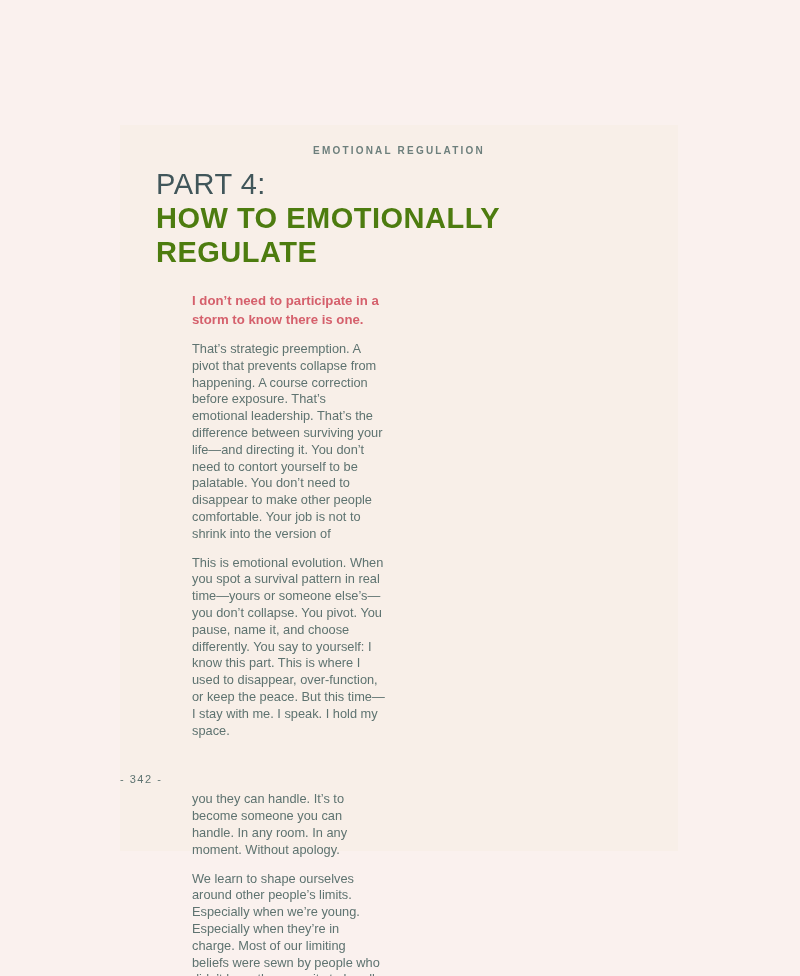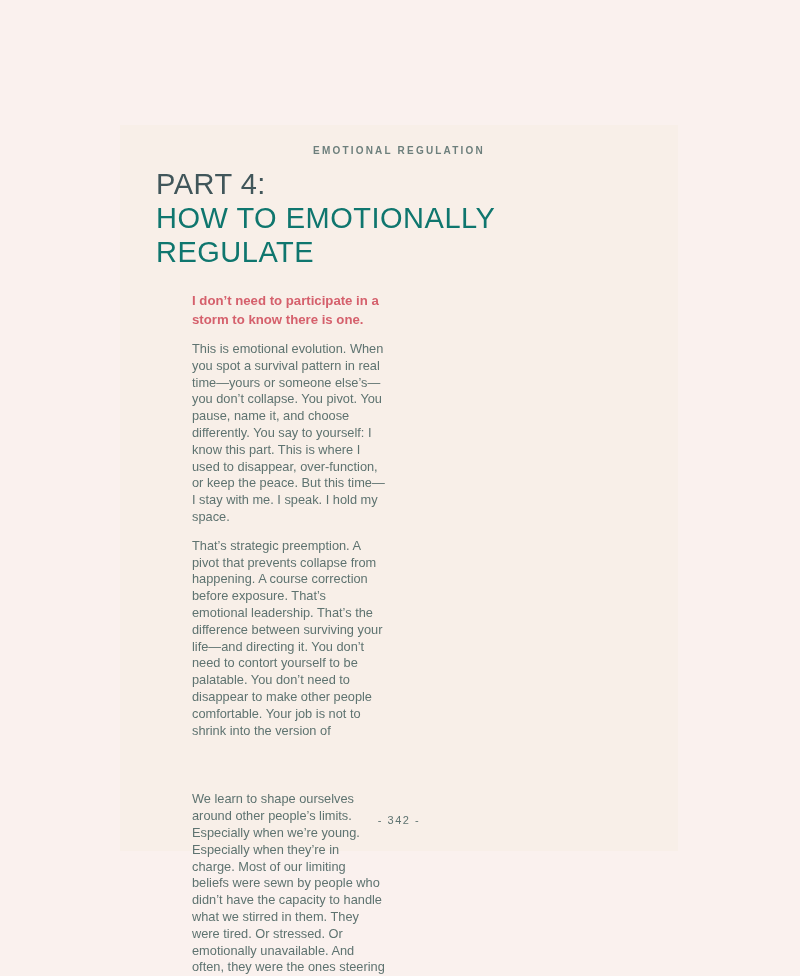--- a/index.html
+++ b/index.html
@@ -34,21 +34,22 @@
     text-align: left;
     font-size: 29px;
     font-weight: 300;
     line-height: 34px;
     letter-spacing: 0.5px;
     color: #41565a;
   }
   .title-line { display: block; }
   .title-highlight {
     display: block;
-    color: #0f766e;
+    color: #4d7c0f;
+    font-weight: bold;
   }
   .columns {
     width: 414px;
     margin: 23px auto 0;
     display: flex;
     gap: 40px;
     flex-direction: column;
   }
   .col {
     width: 193px;
@@ -62,22 +63,22 @@
     color: #d5606c;
     font-weight: 700;
     font-size: 13.2px;
     line-height: 18.5px;
     margin: 0 0 13px 0;
   }
   .footer {
     position: absolute;
     left: 0;
     right: 0;
-    top: 689px;
-    text-align: center;
+    top: 648px;
+    text-align: left;
     font-size: 11px;
     letter-spacing: 1.5px;
     color: #5e7370;
   }
 </style>
 </head>
 <body>
 
 <div class="page">
 
@@ -85,25 +86,26 @@
 
   <h1 class="title">
     <span class="title-line">PART 4:</span>
     <span class="title-highlight">HOW TO EMOTIONALLY REGULATE</span>
   </h1>
 
   <div class="columns">
 
     <div class="col">
       <p class="lead">I don’t need to participate in a storm to know there is one.</p>
+      <p>That’s strategic preemption. A pivot that prevents collapse from happening. A course correction before exposure. That’s emotional leadership. That’s the difference between surviving your life—and directing it. You don’t need to contort yourself to be palatable. You don’t need to disappear to make other people comfortable. Your job is not to shrink into the version of</p>
       <p>This is emotional evolution. When you spot a survival pattern in real time—yours or someone else’s—you don’t collapse. You pivot. You pause, name it, and choose differently. You say to yourself: I know this part. This is where I used to disappear, over-function, or keep the peace. But this time—I stay with me. I speak. I hold my space.</p>
-      <p>That’s strategic preemption. A pivot that prevents collapse from happening. A course correction before exposure. That’s emotional leadership. That’s the difference between surviving your life—and directing it. You don’t need to contort yourself to be palatable. You don’t need to disappear to make other people comfortable. Your job is not to shrink into the version of</p>
     </div>
 
     <div class="col">
+      <p>you they can handle. It’s to become someone you can handle. In any room. In any moment. Without apology.</p>
       <p>We learn to shape ourselves around other people’s limits. Especially when we’re young. Especially when they’re in charge. Most of our limiting beliefs were sewn by people who didn’t have the capacity to handle what we stirred in them. They were tired. Or stressed. Or emotionally unavailable. And often, they were the ones steering the ship—parents, teachers, bosses, siblings. Their reactions weren’t about you. But you were in the room. And so you absorbed the shame anyway. Many of these people had no harmful intentions. They were living through something, too. Their responses were likely shaped by what they couldn’t navigate—not by what they</p>
     </div>
 
   </div>
 
   <div class="footer">- 342 -</div>
 
 </div>
 
 </body></html>

